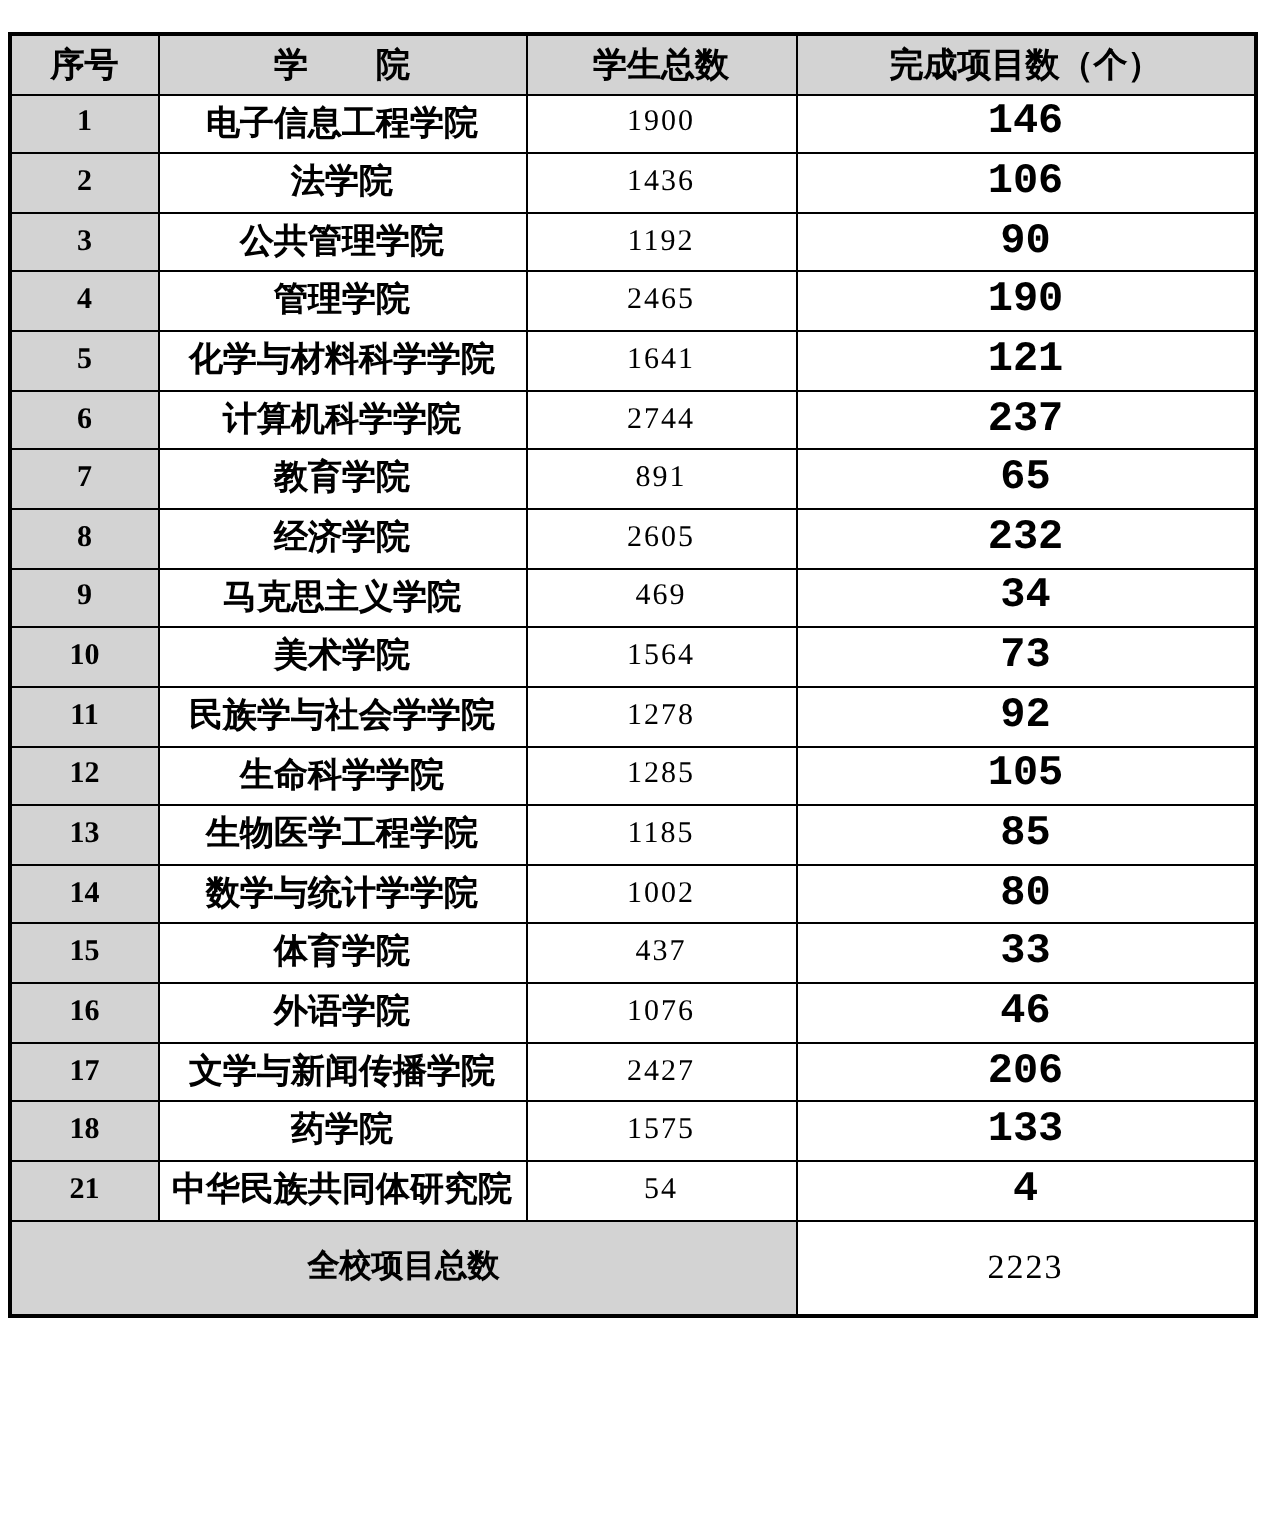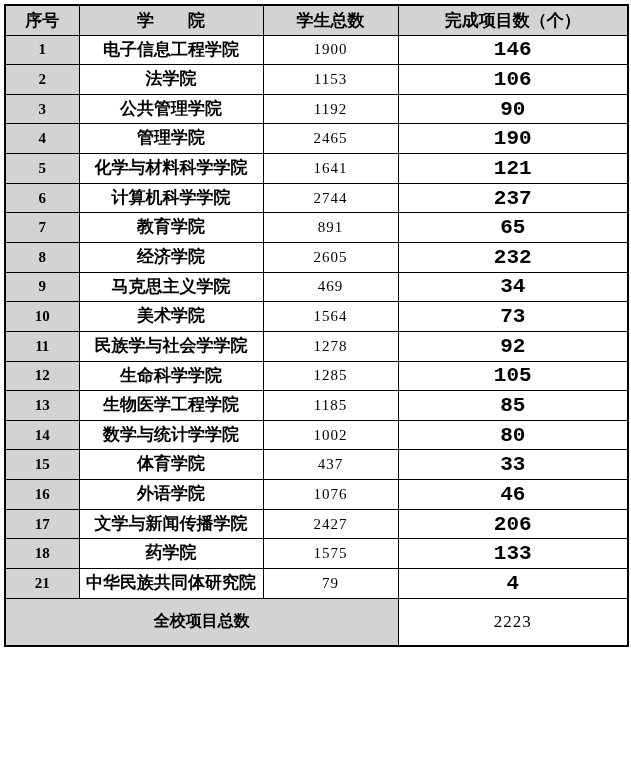--- a/index.html
+++ b/index.html
@@ -8,21 +8,21 @@
     background: #ffffff;
     width: 631px;
     height: 770px;
     font-family: "Liberation Sans", sans-serif;
     color: #000000;
   }
   .page {
     width: 631px;
     height: 770px;
     box-sizing: border-box;
-    padding: 4px 0 0 4px;
+    padding: 16px 0 0 4px;
   }
   table.report {
     border-collapse: collapse;
     table-layout: fixed;
     width: 623px;
     border: 2px solid var(--border-color, #000);
   }
   table.report th,
   table.report td {
     border: 1px solid var(--border-color, #000);
@@ -106,21 +106,21 @@
     <tbody>
         <tr>
           <td class="c-no">1</td>
           <td class="c-college">电子信息工程学院</td>
           <td class="c-students">1900</td>
           <td class="c-projects">146</td>
         </tr>
         <tr>
           <td class="c-no">2</td>
           <td class="c-college">法学院</td>
-          <td class="c-students">1153</td>
+          <td class="c-students">1436</td>
           <td class="c-projects">106</td>
         </tr>
         <tr>
           <td class="c-no">3</td>
           <td class="c-college">公共管理学院</td>
           <td class="c-students">1192</td>
           <td class="c-projects">90</td>
         </tr>
         <tr>
           <td class="c-no">4</td>
@@ -208,21 +208,21 @@
         </tr>
         <tr>
           <td class="c-no">18</td>
           <td class="c-college">药学院</td>
           <td class="c-students">1575</td>
           <td class="c-projects">133</td>
         </tr>
         <tr>
           <td class="c-no">21</td>
           <td class="c-college">中华民族共同体研究院</td>
-          <td class="c-students">79</td>
+          <td class="c-students">54</td>
           <td class="c-projects">4</td>
         </tr>
       </tbody>
     <tfoot>
       <tr>
         <td class="f-label" colspan="3">全校项目总数</td>
         <td class="f-total">2223</td>
       </tr>
     </tfoot>
   </table>

